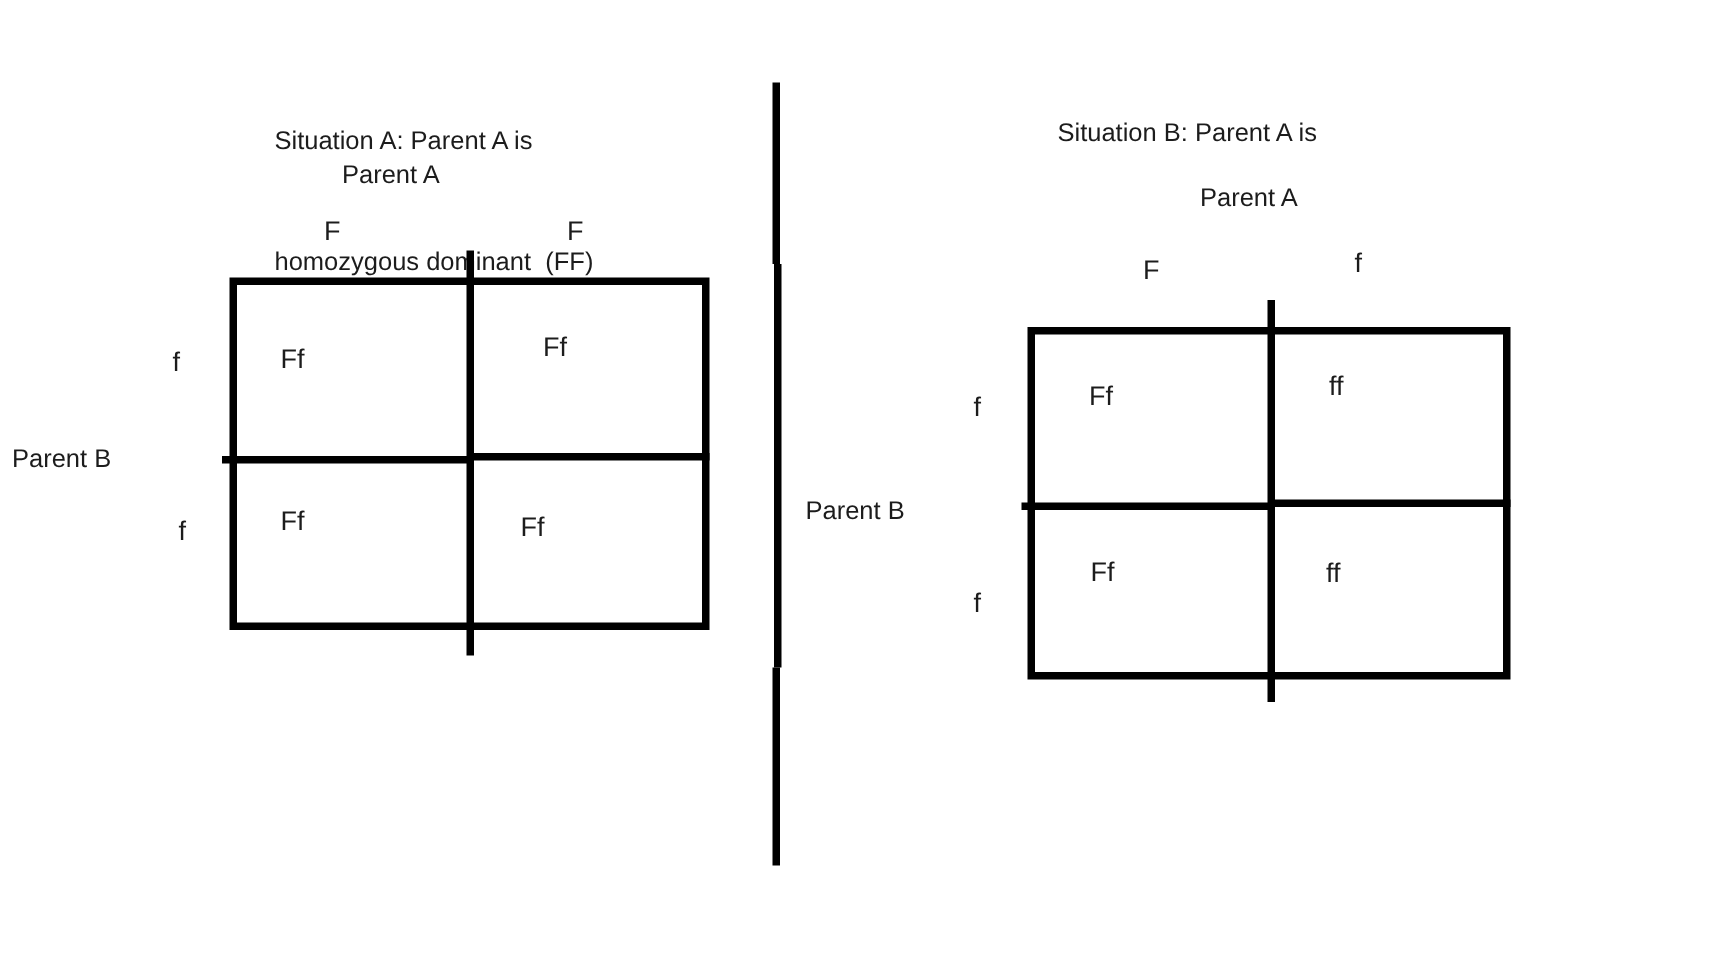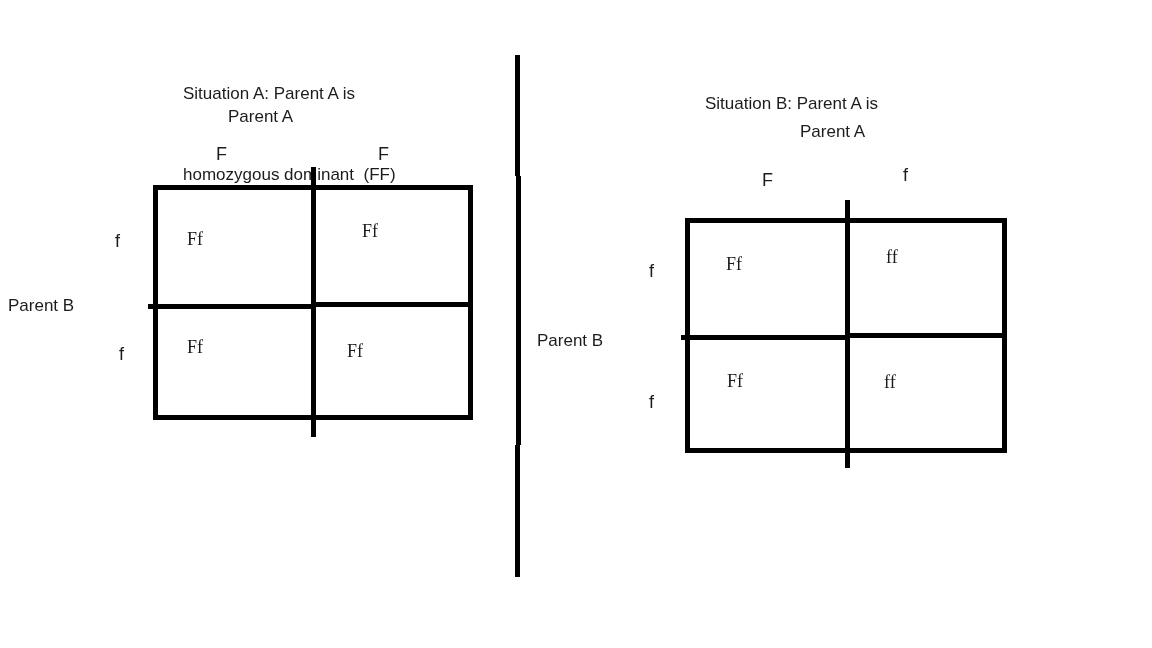--- a/index.html
+++ b/index.html
@@ -9,21 +9,21 @@
     font-family: "Liberation Sans", sans-serif;
     color: #1c1c1c;
     position: relative;
     overflow: hidden;
   }
   .canvas { position: absolute; left: 0; top: 0; width: 1152px; height: 648px; }
   .txt { position: absolute; white-space: pre; }
   .title { font-size: 17px; line-height: 27px; }
   .label { font-size: 17px; }
   .allele { font-size: 18px; }
-  .gene { font-size: 18px; font-family: Liberation Serif, serif; }
+  .gene { font-size: 18px; }
   .line { position: absolute; background: #000000; }
   .square {
     position: absolute;
     border: 5px solid #000000;
     box-sizing: border-box;
     background: transparent;
   }
 </style>
 </head>
 <body>
@@ -54,21 +54,21 @@
 
   <div class="txt gene" style="left:187px; top:229px;">Ff</div>
   <div class="txt gene" style="left:362px; top:221px;">Ff</div>
   <div class="txt gene" style="left:187px; top:337px;">Ff</div>
   <div class="txt gene" style="left:347px; top:341px;">Ff</div>
 
   <div class="line" style="left:515px; top:55px; width:5px; height:121px;"></div>
   <div class="line" style="left:516px; top:176px; width:5px; height:269px;"></div>
   <div class="line" style="left:515px; top:445px; width:5px; height:132px;"></div>
 
-  <div class="txt title" style="left:705px; top:36px;">
+  <div class="txt title" style="left:705px; top:21px;">
     <div>Situation B: Parent A is</div>
   </div>
 
   <div class="txt label" style="left:800px; top:122px;">Parent A</div>
 
   <div class="txt allele" style="left:762px; top:170px;">F</div>
   <div class="txt allele" style="left:903px; top:165px;">f</div>
 
   <div class="txt label" style="left:537px; top:331px;">Parent B</div>
 

